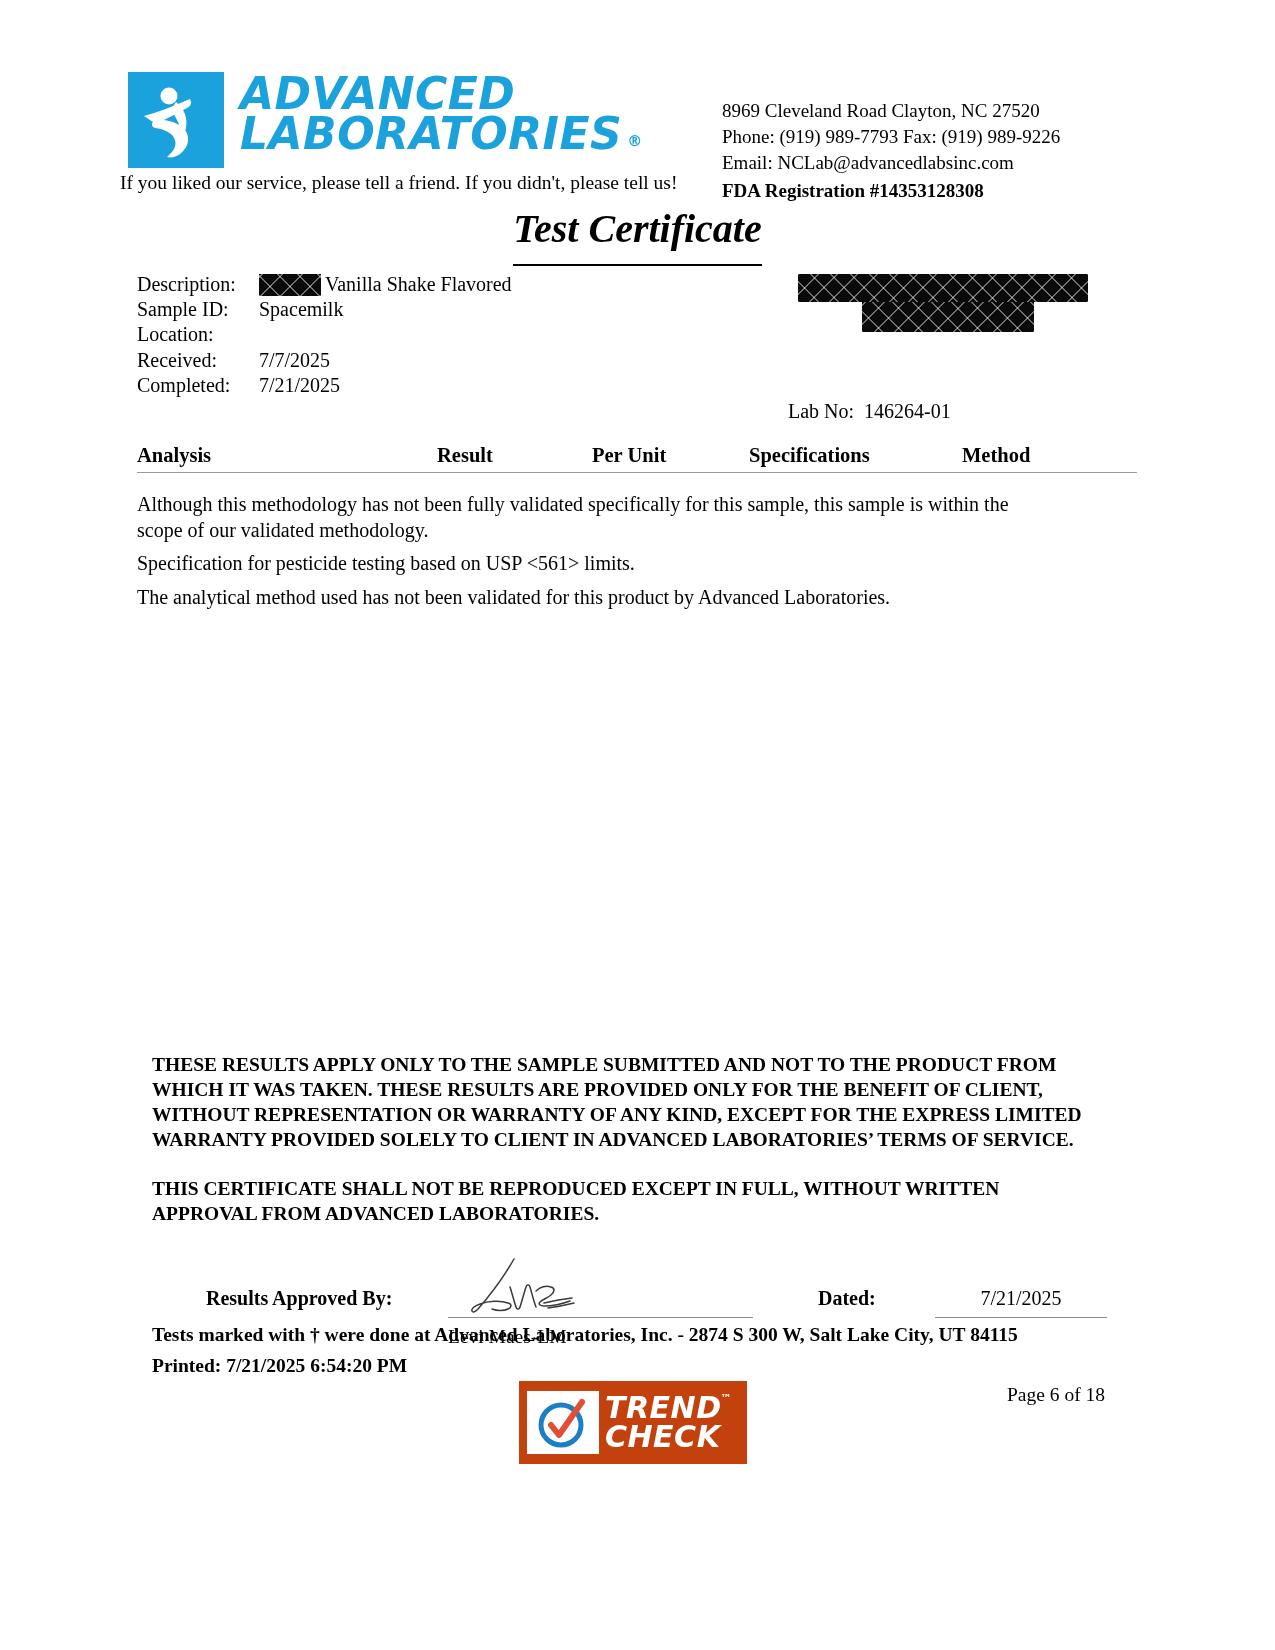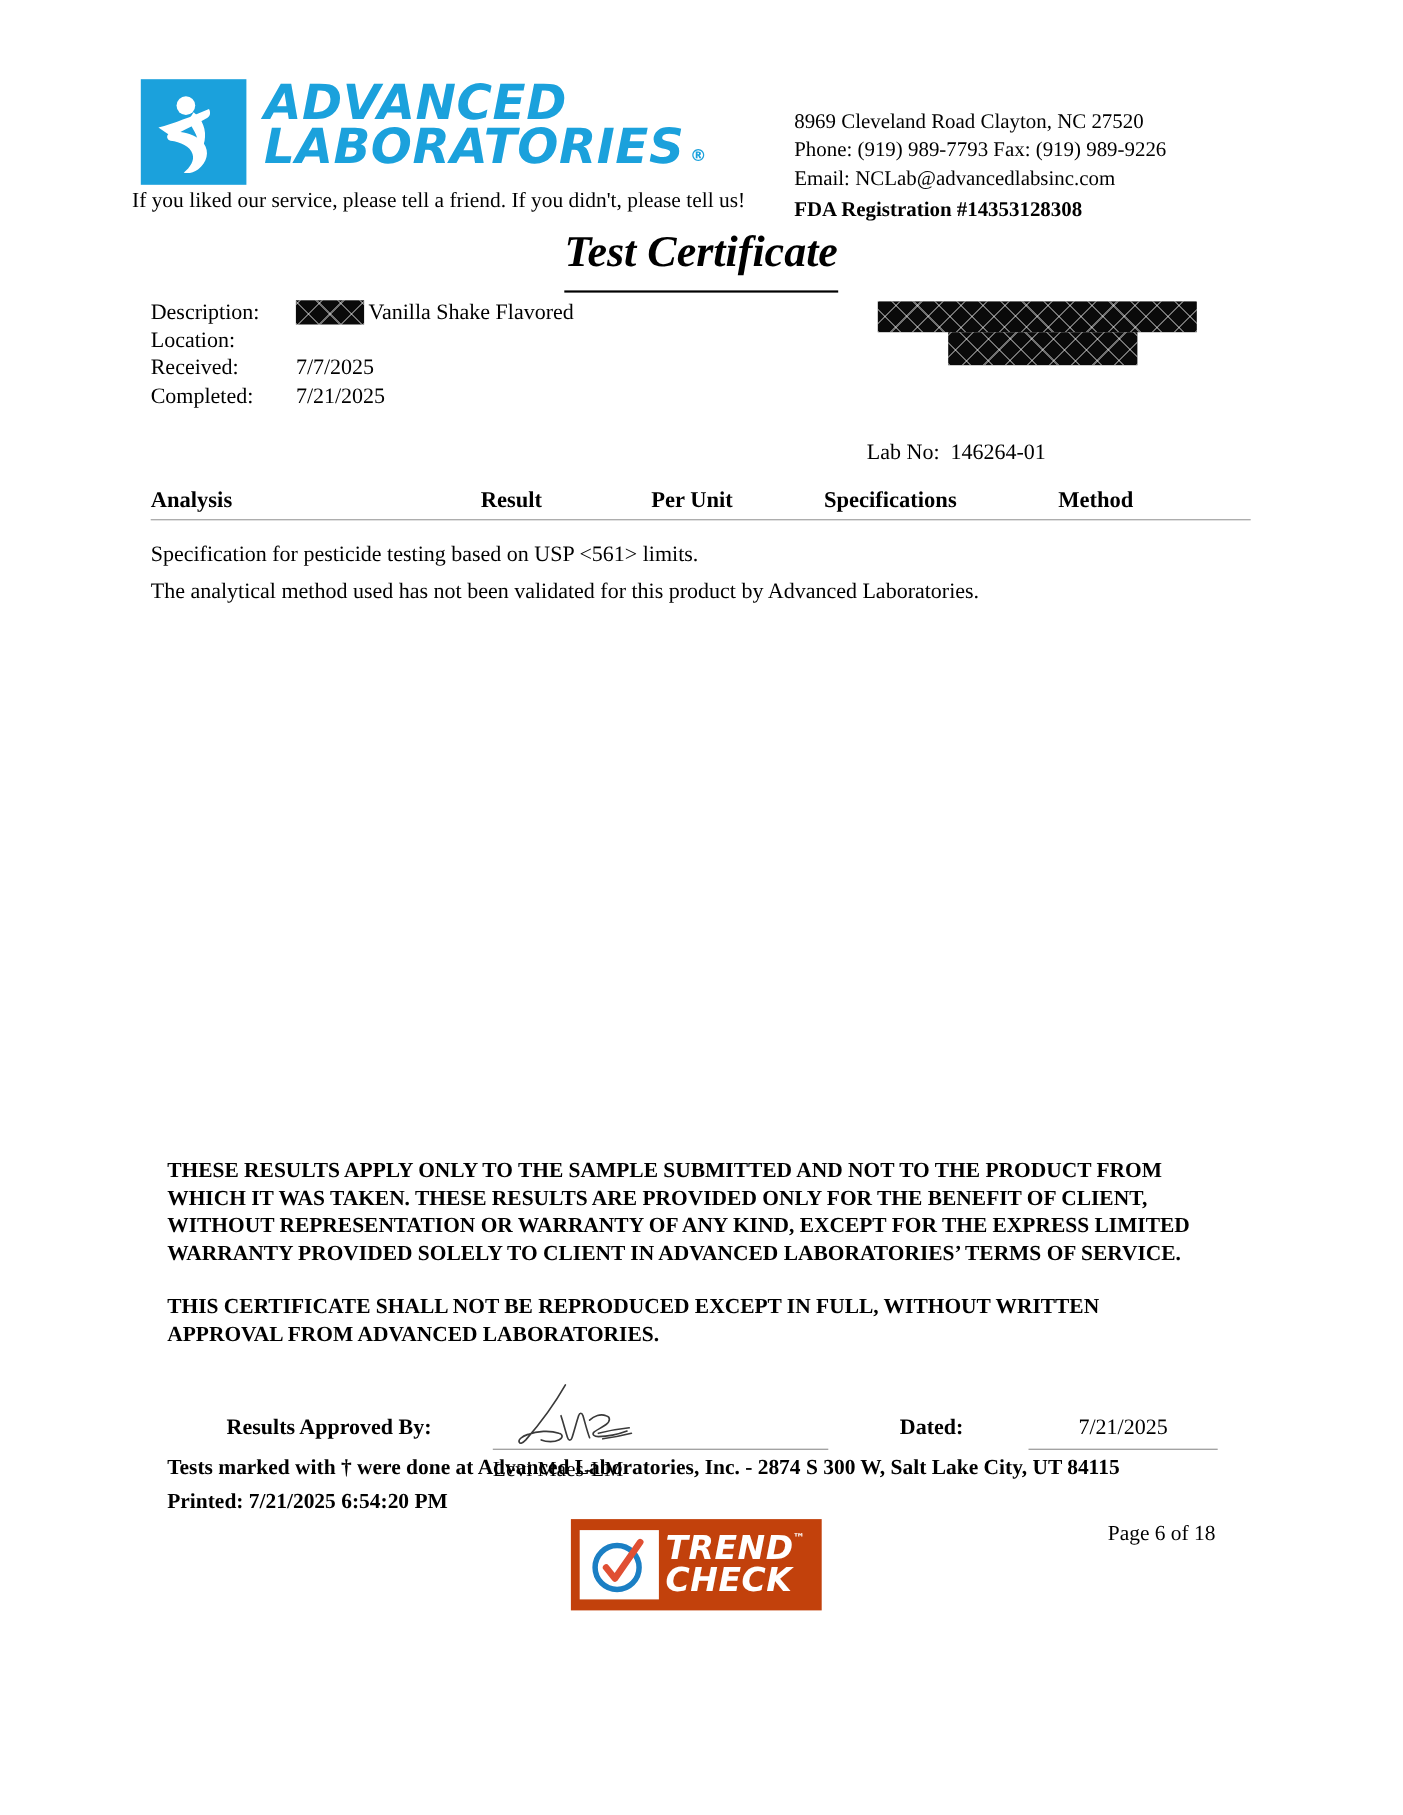--- a/index.html
+++ b/index.html
@@ -113,21 +113,21 @@
   }
 
   
   .info {
     position: absolute;
     left: 137px;
     top: 272px;
     font-size: 20px;
     line-height: 25.2px;
   }
-  .info-row { display: flex; height: 25.2px; gap: 10px; }
+  .info-row { display: flex; height: 25.2px; }
   .info-label { width: 122px; flex: 0 0 122px; }
   .info-value { white-space: nowrap; }
 
   
   .redact {
     display: inline-block;
     background-color: #0a0a0a;
     background-image:
       repeating-linear-gradient(45deg, rgba(255,255,255,.42) 0 1.4px, rgba(0,0,0,0) 1.4px 14px),
       repeating-linear-gradient(-45deg, rgba(255,255,255,.42) 0 1.4px, rgba(0,0,0,0) 1.4px 14px);
@@ -369,20 +369,24 @@
   <div class="title">
     <span>Test Certificate</span>
   </div>
 
   <div class="info">
     <div class="info-row">
       <span class="info-label">Description:</span>
       <span class="info-value"><span class="redact redact-desc"></span><span>Vanilla Shake Flavored</span></span>
     </div>
     <div class="info-row">
+      <span class="info-label">Sample ID:</span>
+      <span class="info-value">Spacemilk</span>
+    </div>
+    <div class="info-row">
       <span class="info-label">Location:</span>
       <span class="info-value"></span>
     </div>
     <div class="info-row">
       <span class="info-label">Received:</span>
       <span class="info-value">7/7/2025</span>
     </div>
     <div class="info-row">
       <span class="info-label">Completed:</span>
       <span class="info-value">7/21/2025</span>
@@ -402,20 +406,21 @@
   <div class="tbl-head">
     <span class="th th-analysis">Analysis</span>
     <span class="th th-result">Result</span>
     <span class="th th-perunit">Per Unit</span>
     <span class="th th-specs">Specifications</span>
     <span class="th th-method">Method</span>
   </div>
   <div class="tbl-rule"></div>
 
   <div class="notes">
+    <p>Although this methodology has not been fully validated specifically for this sample, this sample is within the scope of our validated methodology.</p>
     <p>Specification for pesticide testing based on USP &lt;561&gt; limits.</p>
     <p>The analytical method used has not been validated for this product by Advanced Laboratories.</p>
   </div>
 
   <div class="disclaimer">
     <p>THESE RESULTS APPLY ONLY TO THE SAMPLE SUBMITTED AND NOT TO THE PRODUCT FROM WHICH IT WAS TAKEN. THESE RESULTS ARE PROVIDED ONLY FOR THE BENEFIT OF CLIENT, WITHOUT REPRESENTATION OR WARRANTY OF ANY KIND, EXCEPT FOR THE EXPRESS LIMITED WARRANTY PROVIDED SOLELY TO CLIENT IN ADVANCED LABORATORIES’ TERMS OF SERVICE.</p>
     <div class="gap"></div>
     <p>THIS CERTIFICATE SHALL NOT BE REPRODUCED EXCEPT IN FULL, WITHOUT WRITTEN APPROVAL FROM ADVANCED LABORATORIES.</p>
   </div>
 

